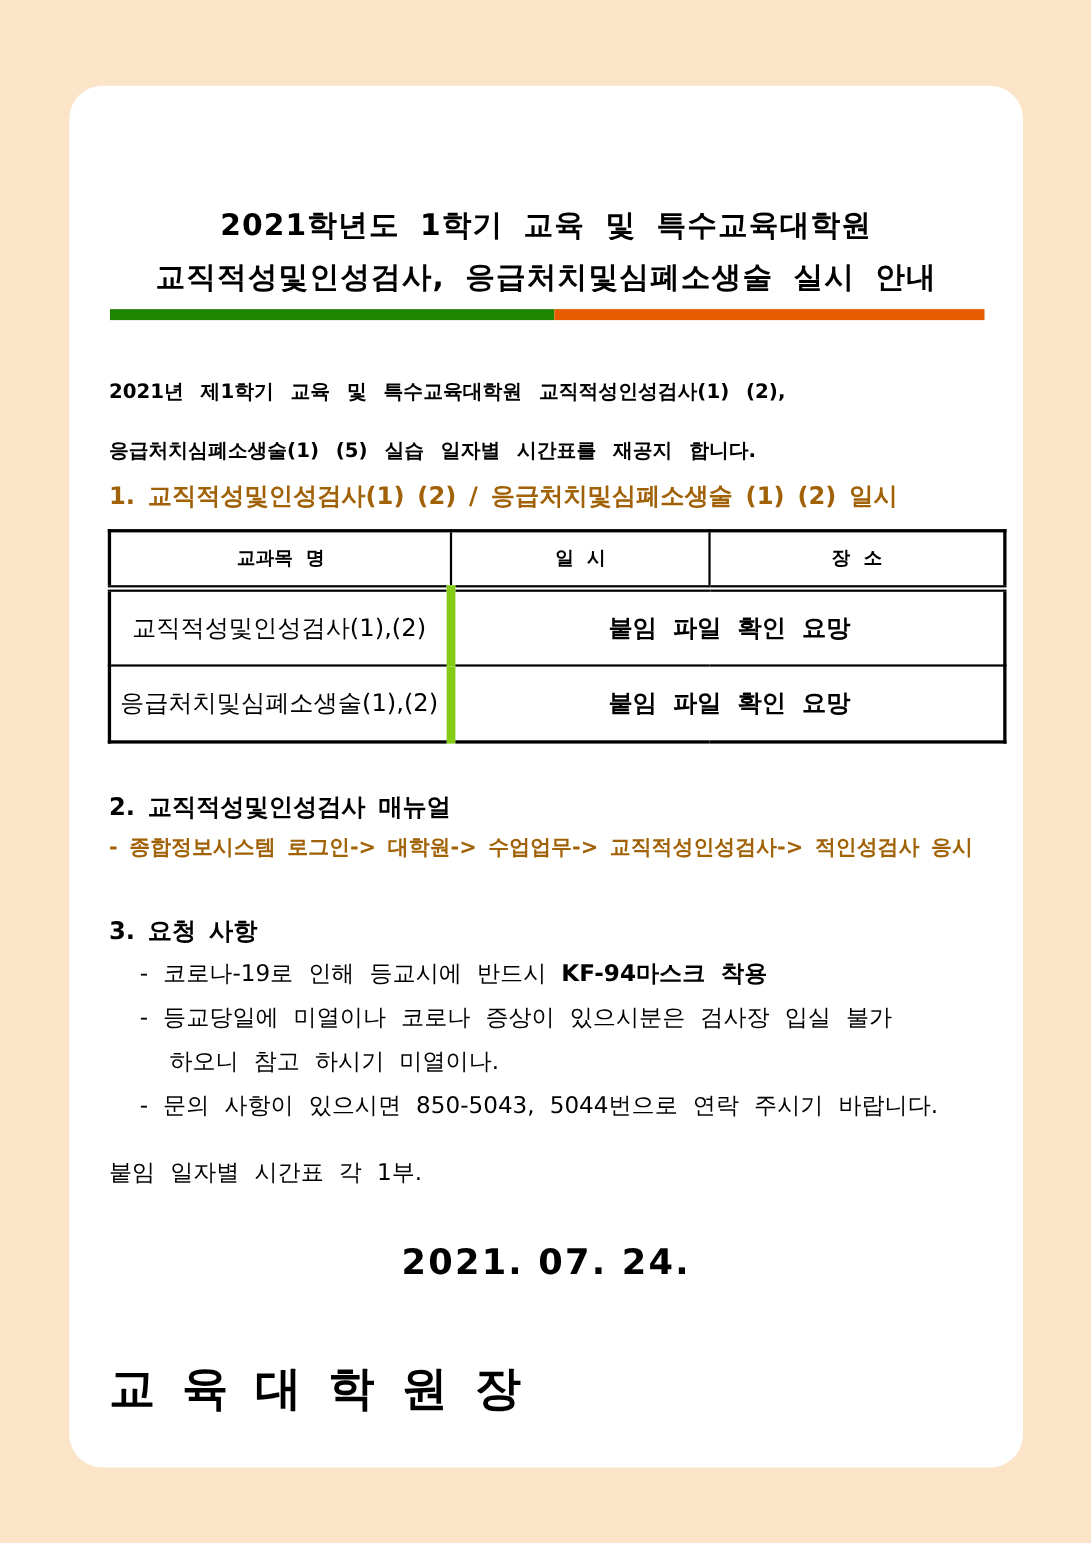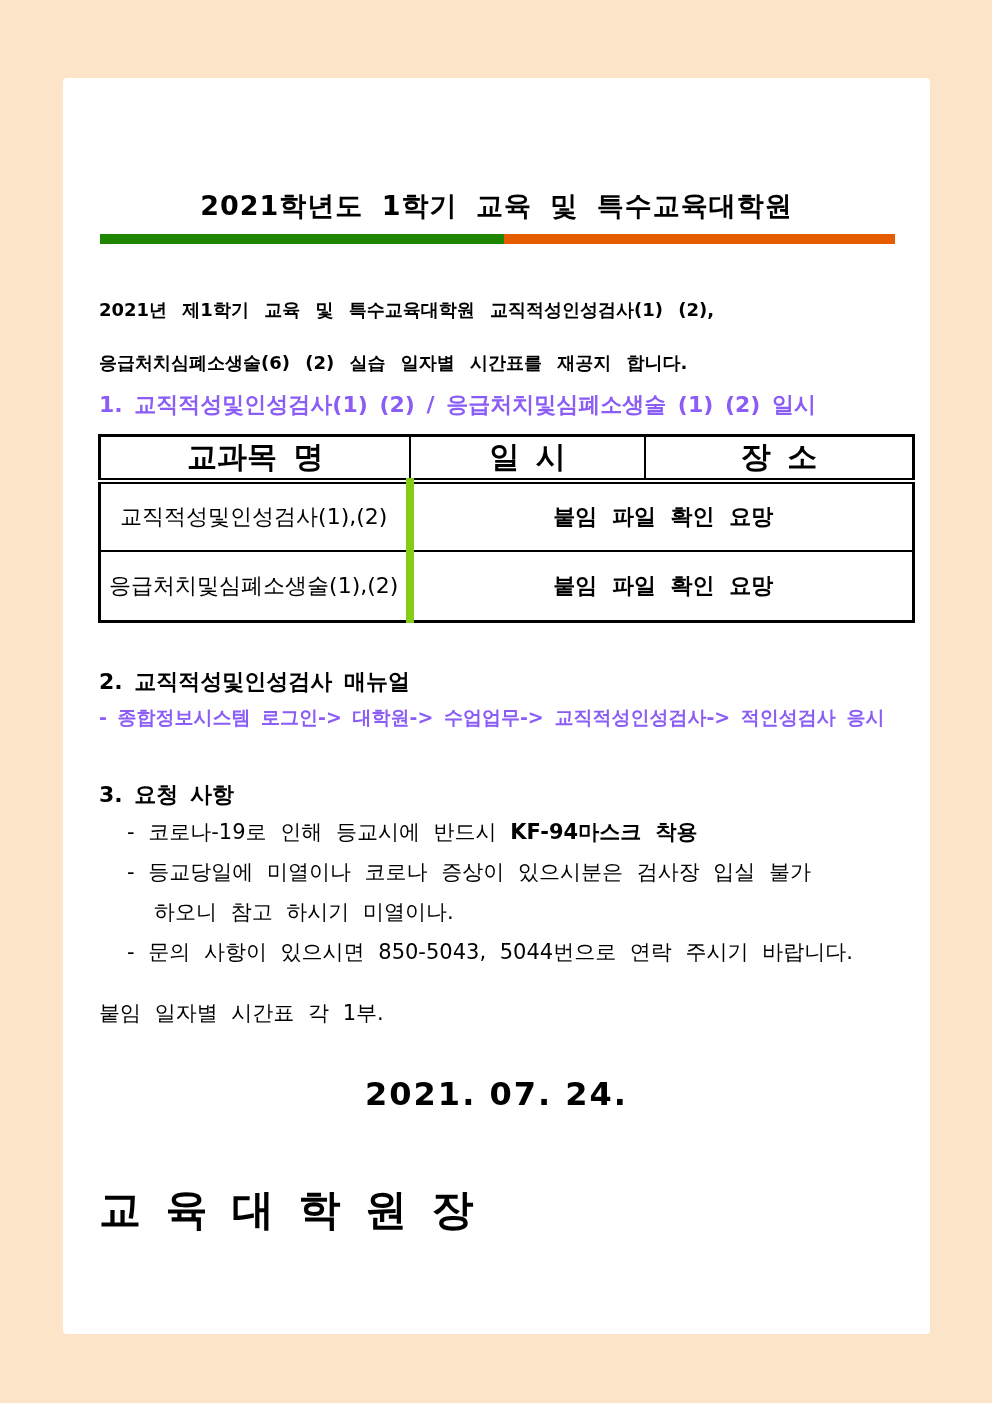--- a/index.html
+++ b/index.html
@@ -9,21 +9,21 @@
     font-family: "DejaVu Sans", "Liberation Sans", sans-serif;
     color: #000;
     position: relative;
     overflow: hidden;
   }
   .card {
     position: absolute;
     left: 63px; top: 78px;
     width: 867px; height: 1256px;
     background: #FFFFFF;
-    border-radius: 4px;
+    border-radius: 30px;
     overflow: hidden;
   }
   .inner { padding: 0 36px; }
 
   .title {
     margin-top: 104px;
     text-align: center;
     font-size: 27px;
     font-weight: bold;
     line-height: 47px;
@@ -42,21 +42,21 @@
   .div-orange { width: 49.2%; height: 100%; background: #E65C00; }
 
   .intro {
     margin-top: 39px;
     font-size: 18px;
     font-weight: bold;
     line-height: 53px;
   }
   .intro-line { white-space: nowrap; word-spacing: 9px; }
 
-  .blue { color: #8b5cf6; }
+  .blue { color: #a16207; }
 
   .s1-heading {
     margin-top: 1px;
     font-size: 22px;
     font-weight: bold;
     line-height: 30px;
     word-spacing: 4px;
     white-space: nowrap;
   }
 
@@ -65,22 +65,22 @@
     margin-left: -1px;
     width: 817px;
     border-collapse: collapse;
     table-layout: fixed;
     border: 3px solid #000;
   }
   table.schedule col.c1 { width: 38.2%; }
   table.schedule col.c2 { width: 28.8%; }
   table.schedule col.c3 { width: 33%; }
   table.schedule th {
-    height: 42px;
-    font-size: 30px;
+    height: 52px;
+    font-size: 17px;
     font-weight: bold;
     text-align: center;
     vertical-align: middle;
     border-bottom: 6px double #000;
     border-left: 2px solid #000;
     word-spacing: 6px;
   }
   table.schedule th:first-child { border-left: none; }
   table.schedule td {
     height: 70px;
@@ -154,30 +154,31 @@
   }
 </style>
 </head>
 <body>
 
 <div class="card">
   <div class="inner">
 
     <div class="title">
       <div>2021학년도 1학기 교육 및 특수교육대학원</div>
+      <div>교직적성및인성검사, 응급처치및심폐소생술 실시 안내</div>
     </div>
 
     <div class="divider">
       <div class="div-green"></div>
       <div class="div-orange"></div>
     </div>
 
     <div class="intro">
       <div class="intro-line">2021년 제1학기 교육 및 특수교육대학원 교직적성인성검사(1) (2),</div>
-      <div class="intro-line">응급처치심폐소생술(6) (2) 실습 일자별 시간표를 재공지 합니다.</div>
+      <div class="intro-line">응급처치심폐소생술(1) (5) 실습 일자별 시간표를 재공지 합니다.</div>
     </div>
 
     <div class="s1-heading blue">1. 교직적성및인성검사(1) (2) / 응급처치및심폐소생술 (1) (2) 일시</div>
 
     <table class="schedule">
       <colgroup>
           <col class="c1">
           <col class="c2">
           <col class="c3">
         </colgroup>

